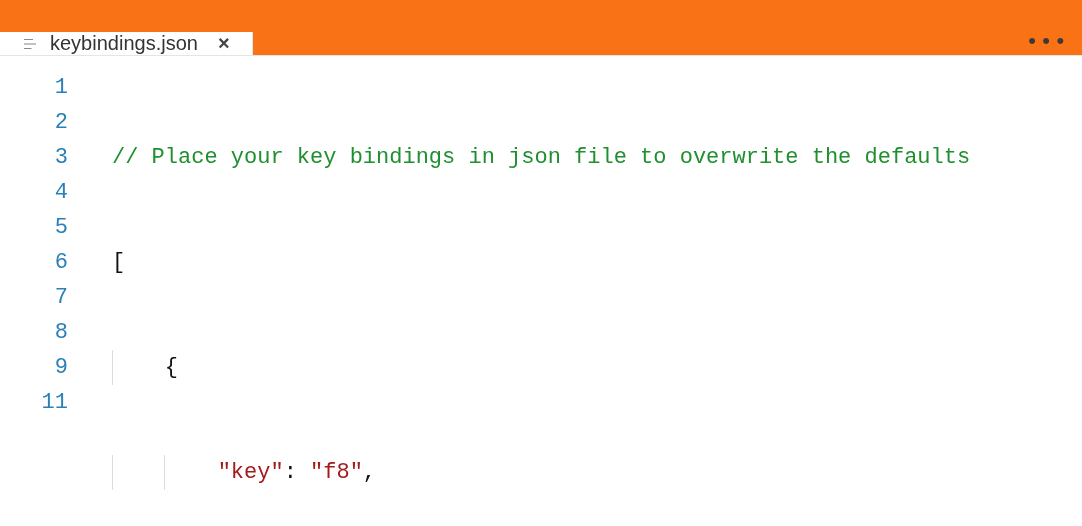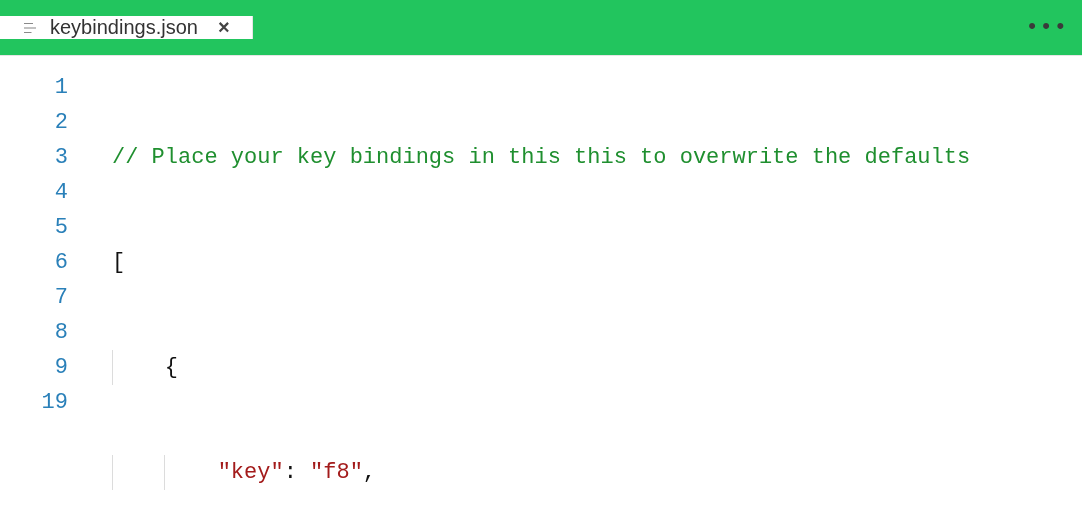--- a/index.html
+++ b/index.html
@@ -9,24 +9,24 @@
     width: 1082px;
     height: 526px;
     font-family: Menlo, Consolas, "Courier New", monospace;
     background: #ffffff;
     overflow: hidden;
   }
 
   
   .tabbar {
     height: 56px;
-    background: #22c55e;
+    background: #f97316;
     border-bottom: 1px solid #e5e5e5;
     display: flex;
-    align-items: center;
+    align-items: flex-end;
     justify-content: space-between;
   }
   .tabs {
     display: flex;
     align-items: stretch;
   }
   .tab {
     display: flex;
     align-items: center;
     padding: 0 18px 0 20px;
@@ -145,25 +145,25 @@
   <div class="gutter">
     <div class="ln">1</div>
     <div class="ln">2</div>
     <div class="ln">3</div>
     <div class="ln">4</div>
     <div class="ln">5</div>
     <div class="ln">6</div>
     <div class="ln">7</div>
     <div class="ln">8</div>
     <div class="ln">9</div>
-    <div class="ln">19</div>
+    <div class="ln">11</div>
   </div>
 
   <div class="code">
-    <div class="line"><span class="tok-comment">// Place your key bindings in this this to overwrite the defaults</span></div>
+    <div class="line"><span class="tok-comment">// Place your key bindings in json file to overwrite the defaults</span></div>
     <div class="line"><span class="tok-punct">[</span></div>
     <div class="line"><span class="indent-guide ig1"></span>    <span class="tok-punct">{</span></div>
     <div class="line"><span class="indent-guide ig1"></span><span class="indent-guide ig2"></span>        <span class="tok-key">"key"</span><span class="tok-punct">: </span><span class="tok-str">"f8"</span><span class="tok-punct">,</span></div>
     
     
     
     
     
     
     

